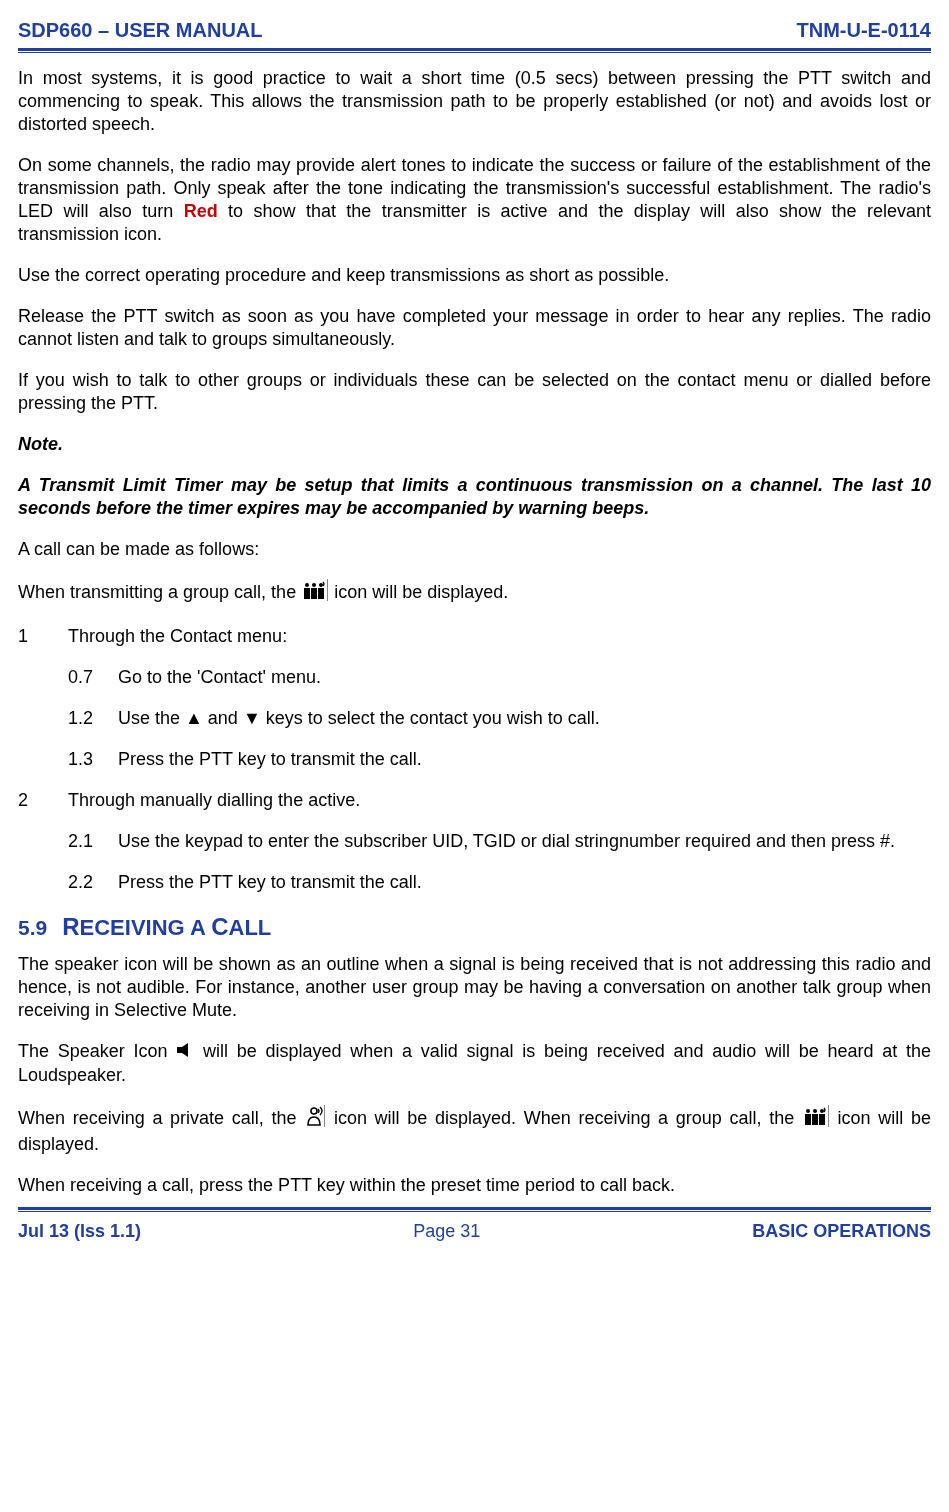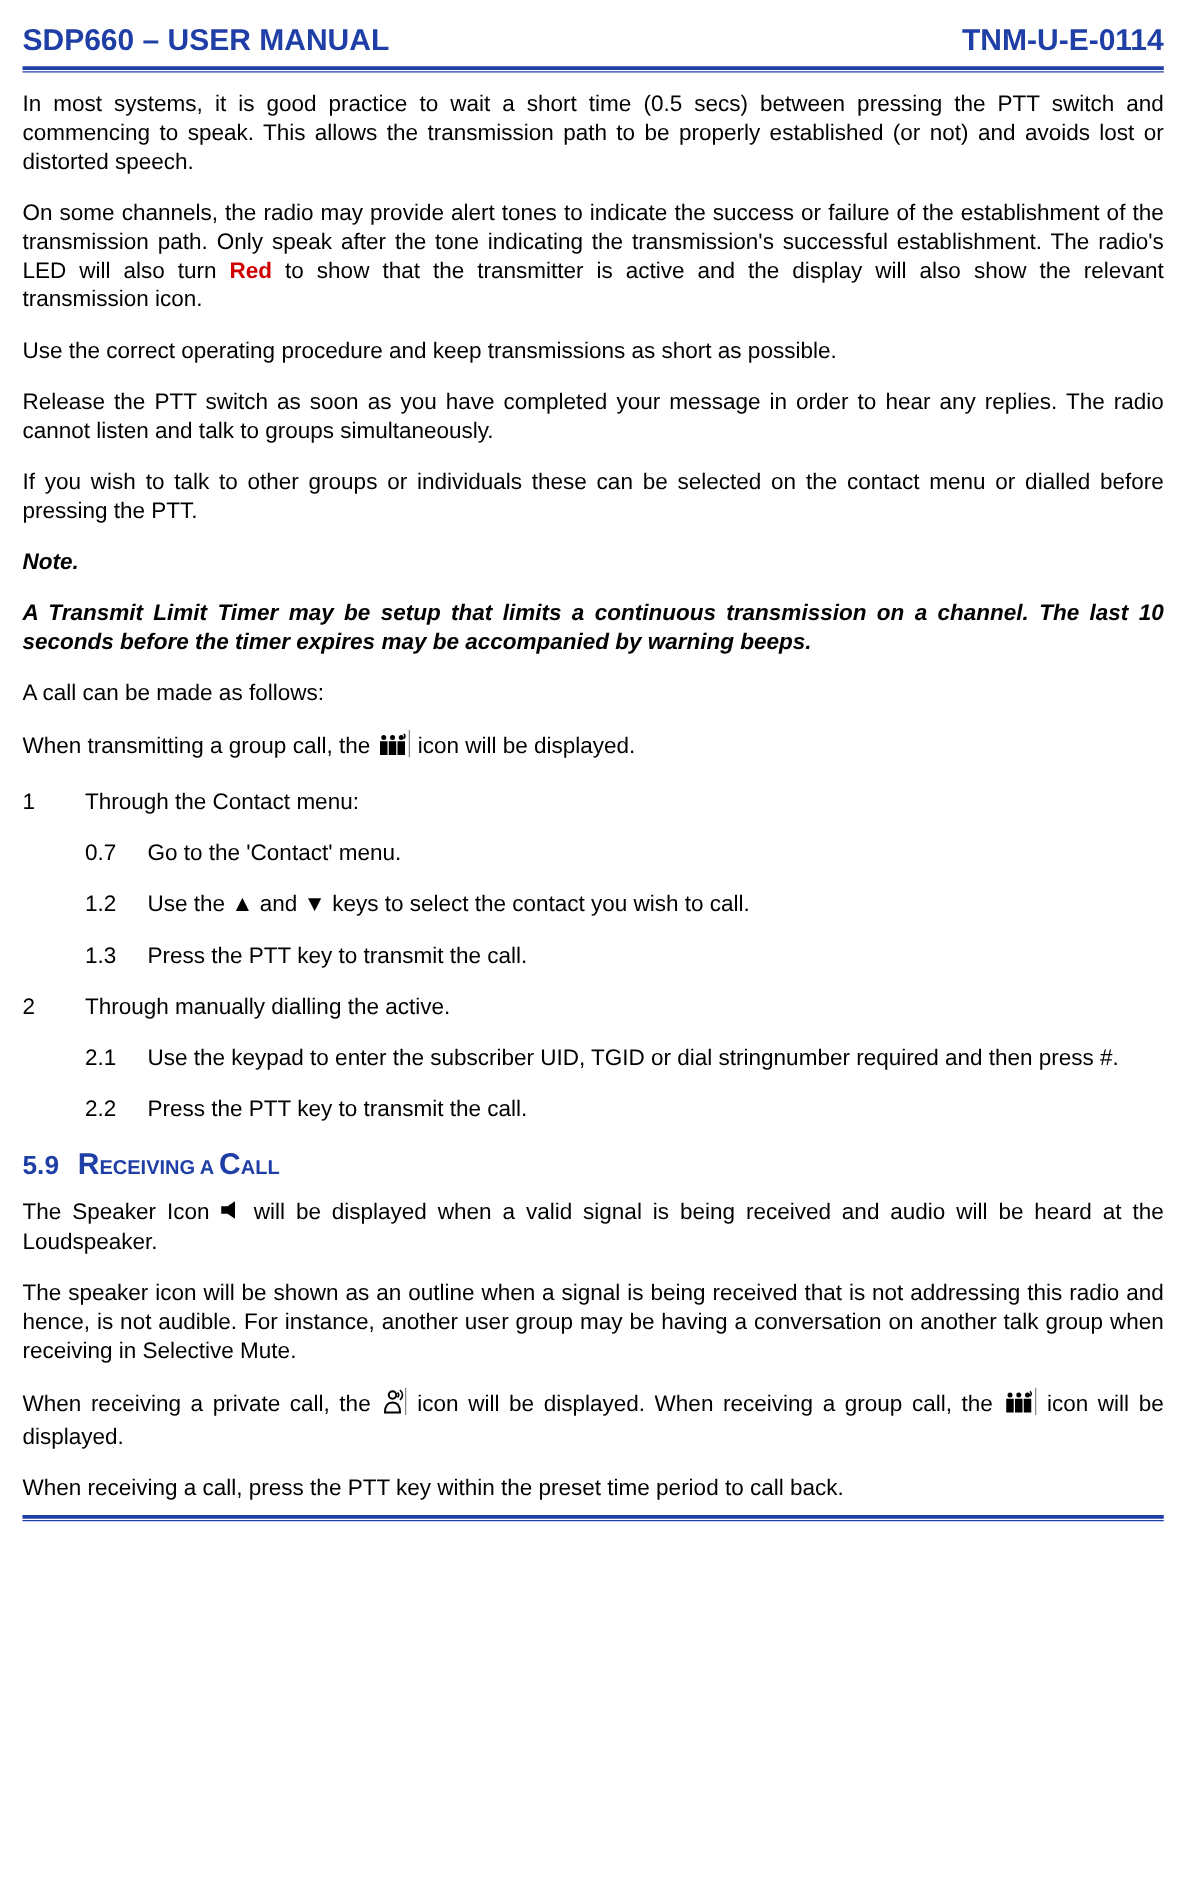--- a/index.html
+++ b/index.html
@@ -5,39 +5,39 @@
   html,body{margin:0;padding:0;background:#fff;}
   body{
     font-family:Arial,Helvetica,sans-serif;
     font-size:18px;
     color:#000;
     width:949px;
     margin:0 auto;
     line-height:1.28;
   }
   .page{padding:18px 18px 12px 18px;box-sizing:border-box;}
-  .hdr{display:flex;justify-content:space-between;align-items:baseline;font-weight:bold;color:#1f3fa6;font-size:24px;}
+  .hdr{display:flex;justify-content:space-between;align-items:baseline;font-weight:bold;color:#1f3fa6;font-size:20px;}
   .hdr-right{color:#1f3fa6;}
   .rule{margin-top:4px;}
   .ruleTop{height:3px;background:#1f3fa6;}
   .ruleBot{height:1px;background:#1f3fa6;margin-top:1px;}
   .body{margin-top:14px;text-align:justify;}
   .body p{margin:0 0 18px 0;}
   .red{color:#d00000;font-weight:bold;}
   .noteLead{font-style:italic;font-weight:bold;}
   .noteBody{font-style:italic;font-weight:bold;margin-left:50px;margin-right:0;}
   .inline-icon{display:inline-block;vertical-align:middle;}
   .num1,.num2{display:flex;margin:0 0 18px 0;}
   .num1 .n{flex:0 0 50px;}
   .num2 .n{flex:0 0 50px;margin-left:50px;}
   .num2 .t{flex:1 1 auto;}
   .h59{font-weight:bold;margin:6px 0 10px 0;}
   .h59 .secno{color:#1f3fa6;font-size:21px;}
   .h59 .init{color:#1f3fa6;font-size:24px;}
-  .h59 .rest{color:#1f3fa6;font-size:16px;}
+  .h59 .rest{color:#1f3fa6;font-size:22px;}
   .ftr{display:flex;justify-content:space-between;align-items:baseline;margin-top:8px;}
   .ftr .left{color:#1f3fa6;font-weight:bold;}
   .ftr .center{color:#1f3fa6;text-align:center;flex:1;}
   .ftr .right{color:#1f3fa6;font-weight:bold;text-align:right;}
 </style>
 </head>
 <body>
 
 <div class="page">
 
@@ -111,29 +111,29 @@
       </div>
     <div class="num2">
         <div class="n">2.2</div>
         <div class="t">Press the PTT key to transmit the call.</div>
       </div>
 
     <div class="h59">
       <span class="secno">5.9</span>&nbsp;&nbsp;&nbsp;<span class="init">R</span><span class="rest">ECEIVING A </span><span class="init">C</span><span class="rest">ALL</span>
     </div>
 
+    <p>The speaker icon will be shown as an outline when a signal is being received that is not addressing this radio and hence, is not audible.  For instance, another user group may be having a conversation on another talk group when receiving in Selective Mute.</p>
+
     <p>
       <span>The Speaker Icon </span><span class="inline-icon">
         <svg width="18" height="16" viewBox="0 0 18 16">
             <polygon points="1,5 6,5 12,1 12,15 6,11 1,11" fill="#000"></polygon>
           </svg>
       </span><span> will be displayed when a valid signal is being received and audio will be heard at the Loudspeaker.</span>
     </p>
-
-    <p>The speaker icon will be shown as an outline when a signal is being received that is not addressing this radio and hence, is not audible.  For instance, another user group may be having a conversation on another talk group when receiving in Selective Mute.</p>
 
     <p>
       <span>When receiving a private call, the </span><span class="inline-icon">
         <svg width="22" height="22" viewBox="0 0 22 22">
           <circle cx="10" cy="6" r="3" fill="none" stroke="#000" stroke-width="1.6"></circle>
           <path d="M4 20 q0 -8 6 -8 q6 0 6 8 Z" fill="none" stroke="#000" stroke-width="1.6"></path>
           <path d="M14 4 q2 2 0 4" fill="none" stroke="#000" stroke-width="1.3"></path>
           <path d="M16 2 q4 4 0 8" fill="none" stroke="#000" stroke-width="1.3"></path>
           <line x1="20.5" y1="0" x2="20.5" y2="22" stroke="#888" stroke-width="1"></line>
         </svg>
@@ -154,14 +154,19 @@
     </p>
 
     <p style="margin-bottom:10px">When receiving a call, press the PTT key within the preset time period to call back.</p>
 
   </div>
 
   <div class="rule">
       <div class="ruleTop"></div>
       <div class="ruleBot"></div>
     </div>
+  <div class="ftr">
+    <div class="left">Jul 13 (Iss 1.1)</div>
+    <div class="center">Page 31</div>
+    <div class="right">BASIC OPERATIONS</div>
+  </div>
 
 </div>
 
 </body></html>

